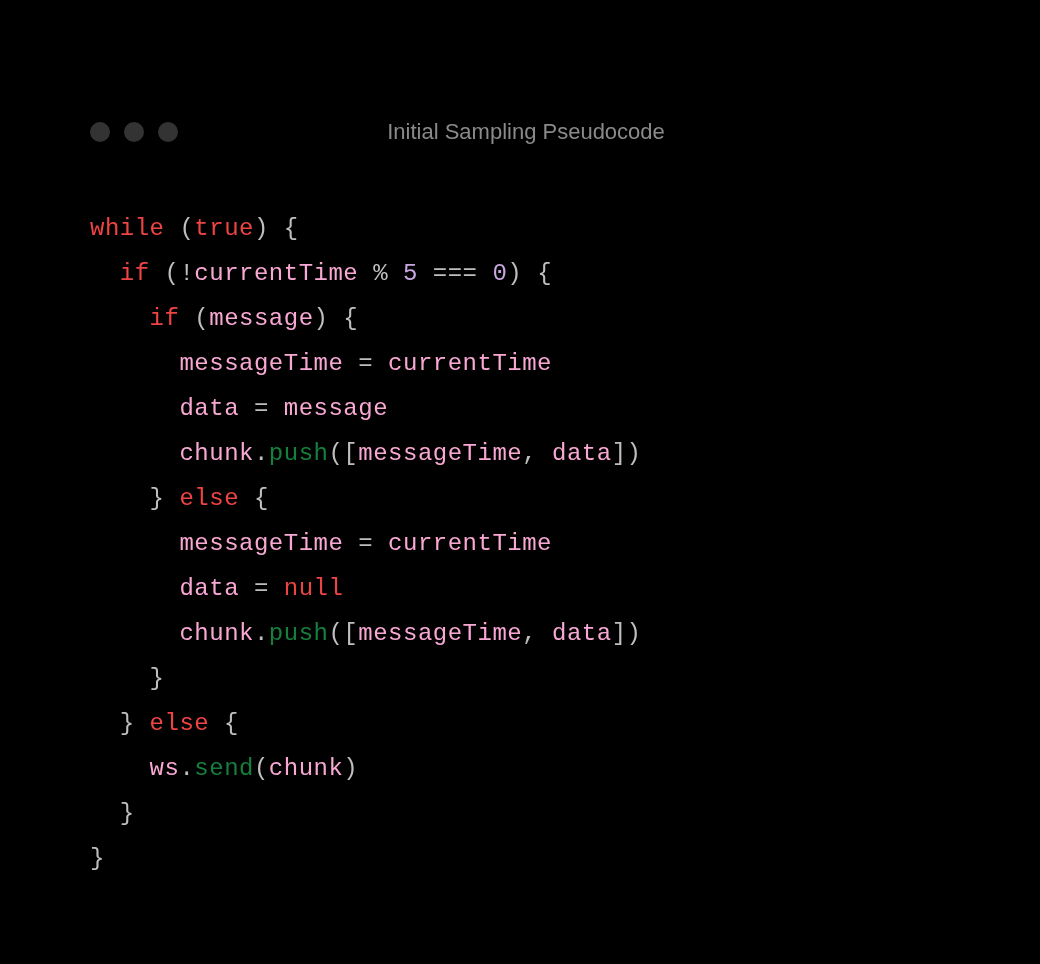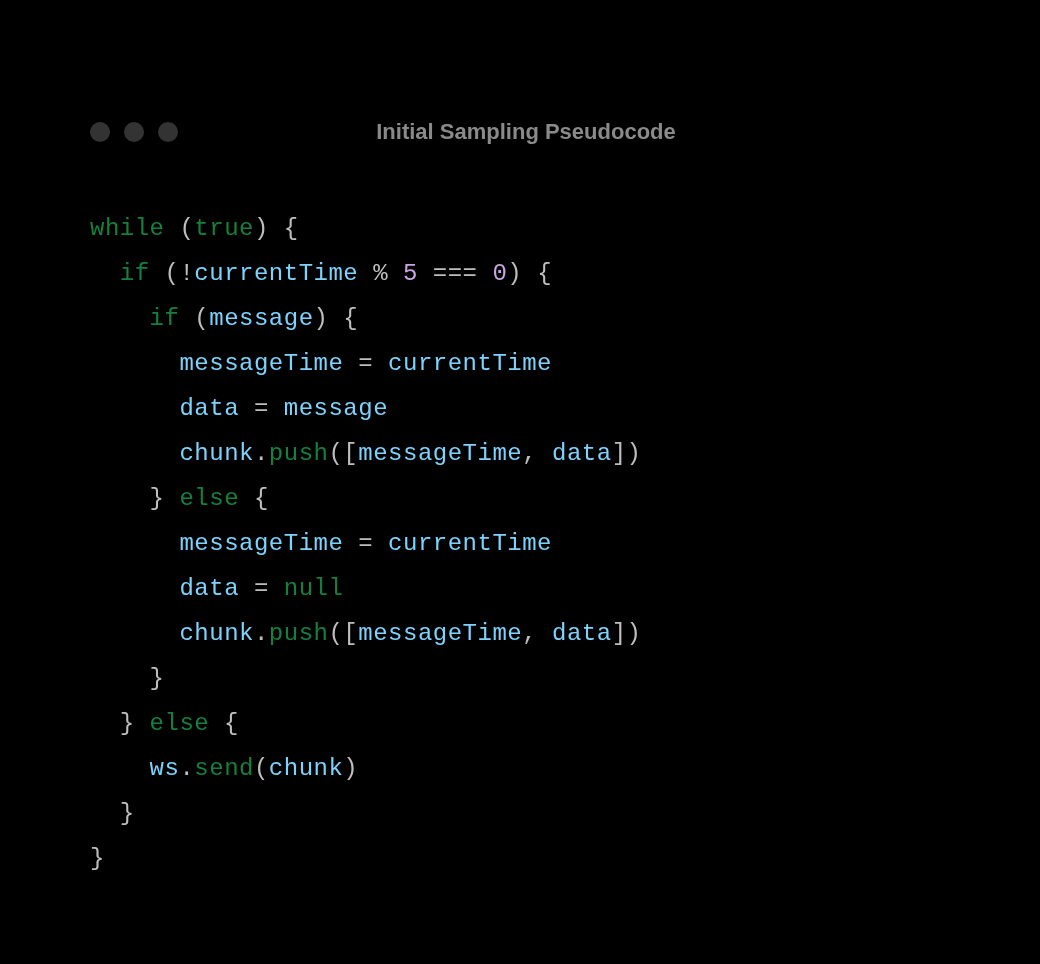--- a/index.html
+++ b/index.html
@@ -36,32 +36,32 @@
       background: #333333;
     }
     .title {
       position: absolute;
       left: 12px;
       right: 0;
       text-align: center;
       color: #8a8a8a;
       font-family: -apple-system, BlinkMacSystemFont, 'Segoe UI', Arial, sans-serif;
       font-size: 22px;
-      font-weight: 700;
+      font-weight: 400;
       pointer-events: none;
     }
     .code {
       font-size: 24px;
       line-height: 45px;
       white-space: pre;
       color: #bebebe;
       letter-spacing: 0.5px;
     }
-    .kw { color: #15803d; }      
-    .ident { color: #7dd3fc; }   
+    .kw { color: #ef4444; }      
+    .ident { color: #f9a8d4; }   
     .pn { color: #bebebe; }      
     .op { color: #bebebe; }      
     .num { color: #c9a6e0; }     
     .fn { color: #15803d; }      
   </style>
 </head>
 <body>
 
 <div class="window">
   <div class="titlebar">

